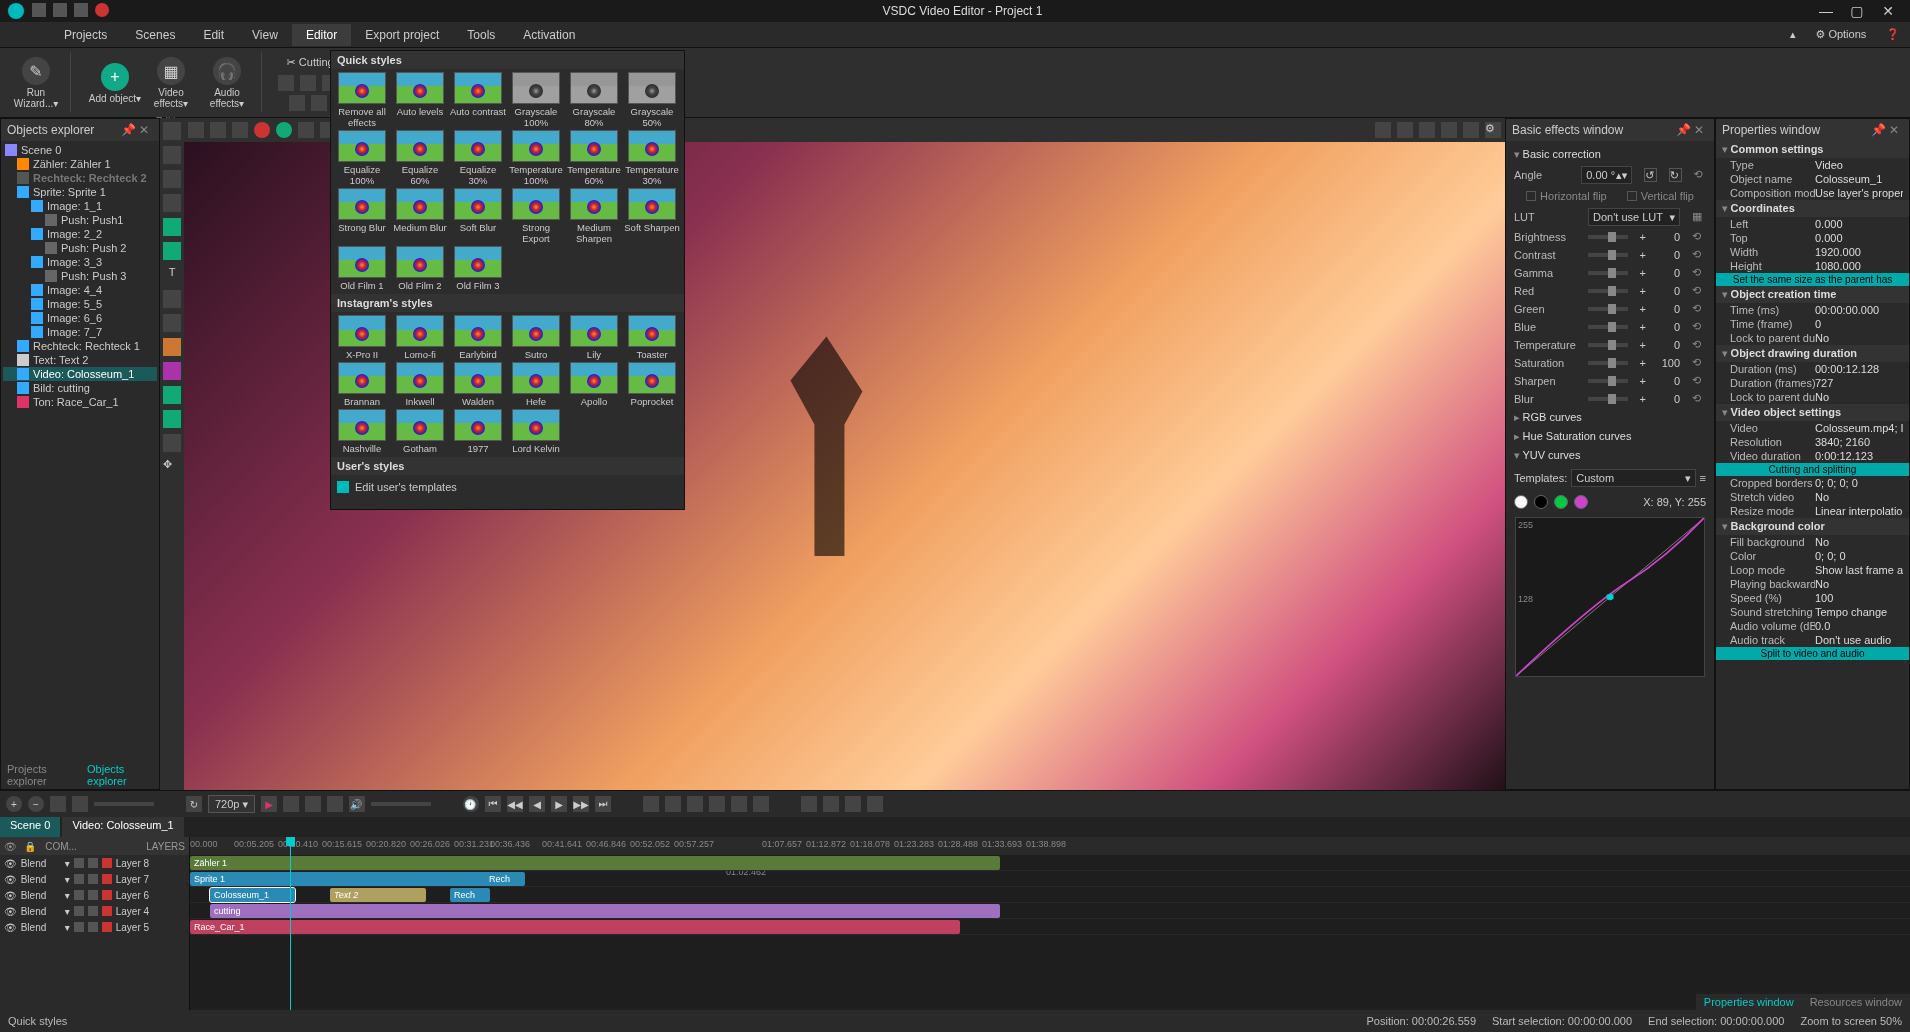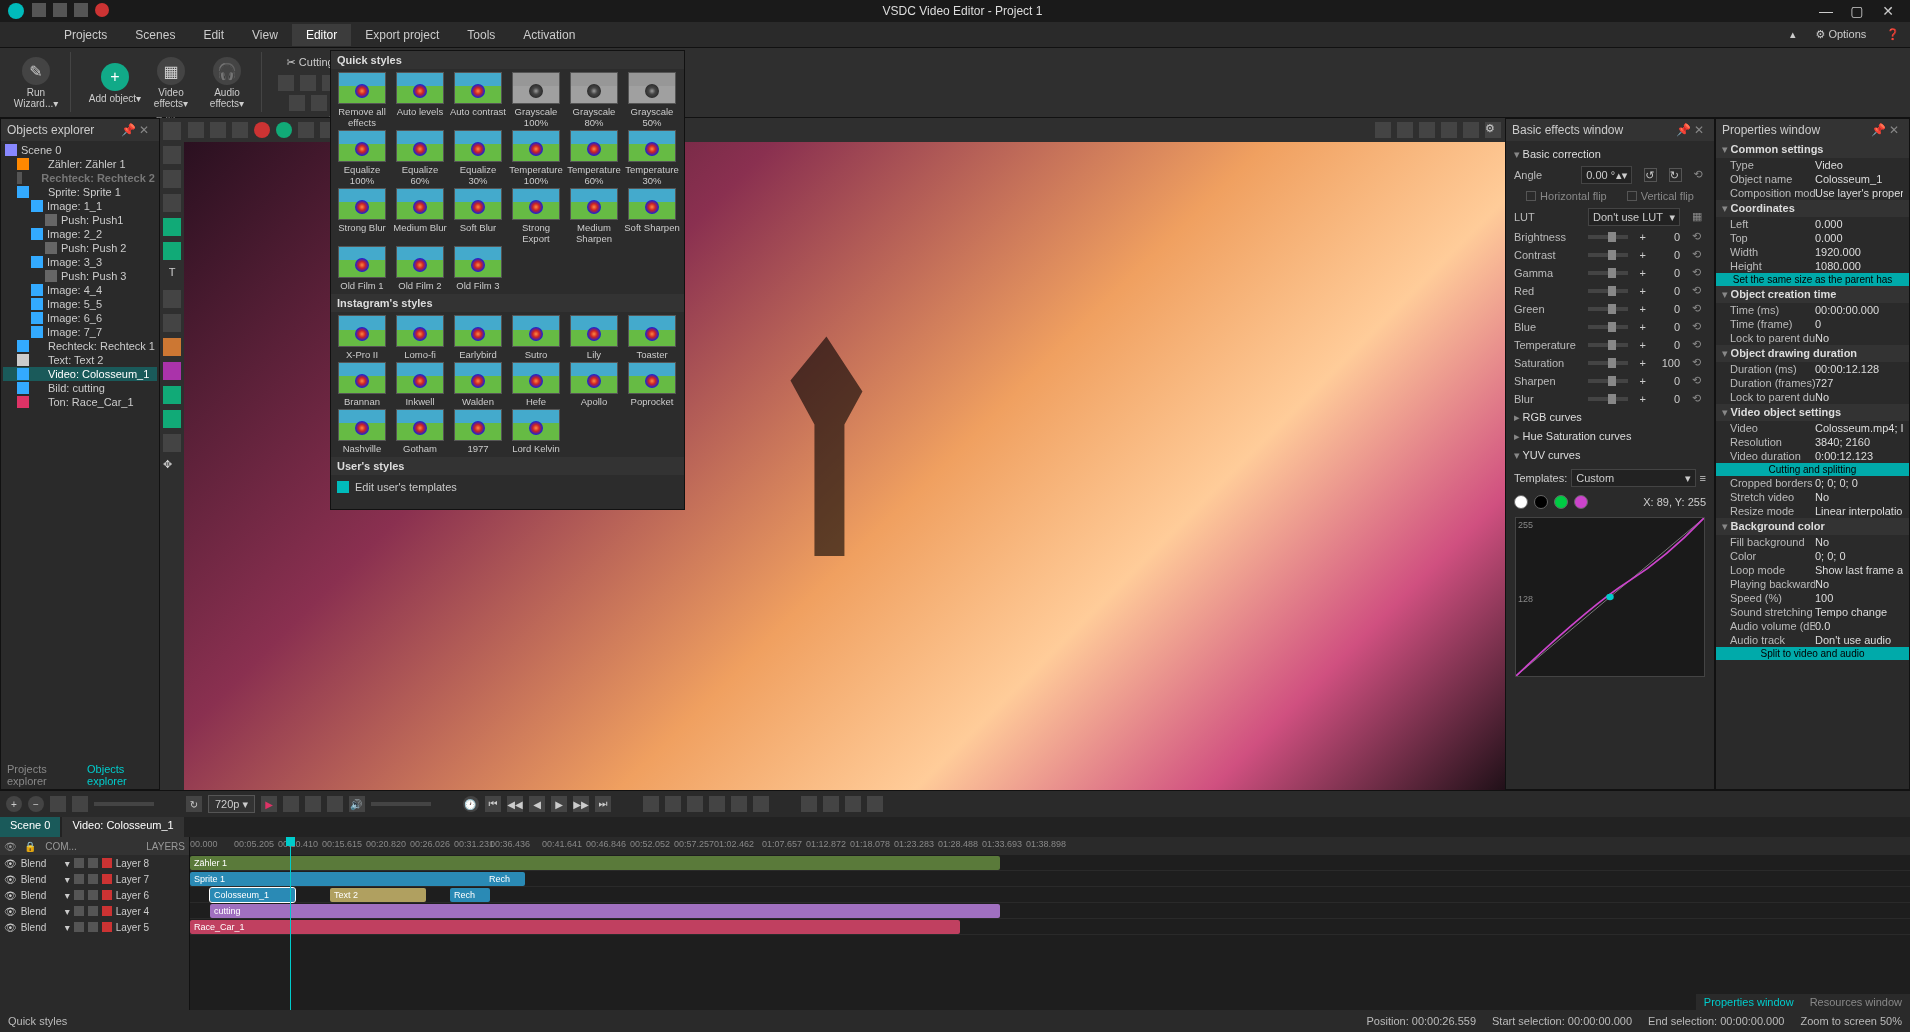--- a/index.html
+++ b/index.html
@@ -28,21 +28,21 @@
 .panel { background:#2a2a2a; border:1px solid #111; display:flex; flex-direction:column; }
 .panel-header { height:22px; background:#333; display:flex; align-items:center; padding:0 6px; color:#ccc; font-size:12px; }
 .panel-header .sp { flex:1; }
 .panel-header .pinbtn { width:14px; height:14px; margin-left:4px; cursor:pointer; color:#888; }
 .objexp { width:160px; }
 .tree { flex:1; overflow:auto; padding:2px; font-size:11px; }
 .tree .node { padding:1px 2px; display:flex; align-items:center; cursor:pointer; white-space:nowrap; }
 .tree .node .ico { width:12px; height:12px; margin-right:4px; display:inline-block; }
 .tree .node.sel { background:#1a5a5a; color:#fff; }
 .tree .node.dim { color:#777;font-weight:bold; }
-.tree .ind1 { padding-left:14px;gap:15px; } .tree .ind2 { padding-left:28px; } .tree .ind3 { padding-left:42px; }
+.tree .ind1 { padding-left:14px; } .tree .ind2 { padding-left:28px; } .tree .ind3 { padding-left:42px; }
 .toolcol { width:24px; background:#2f2f2f; display:flex; flex-direction:column; align-items:center; padding-top:4px; gap:6px; }
 .toolcol .tbtn { width:18px; height:18px; background:#444; cursor:pointer; }
 .toolcol .tbtn.g { background:#1a7; }
 .toolcol .tbtn.p { background:#a3a; }
 .toolcol .tbtn.o { background:#c73; }
 .viewport { flex:1; position:relative; background:#222; overflow:hidden; }
 .viewport .tbar { height:24px; background:#2f2f2f; display:flex; align-items:center; padding:0 4px; gap:6px; position:relative; z-index:2; }
 .viewport .tbar .tb { width:16px; height:16px; background:#444; cursor:pointer; }
 .viewport .tbar .red { background:#c33; border-radius:50%; }
 .viewport .tbar .grn { background:#1a7; border-radius:50%; }
@@ -857,40 +857,40 @@
           <span style="left: 88px;">00:10.410</span>
           <span style="left: 132px;">00:15.615</span>
           <span style="left: 176px;">00:20.820</span>
           <span style="left: 220px;">00:26.026</span>
           <span style="left: 264px;">00:31.231</span>
           <span style="left: 300px;">00:36.436</span>
           <span style="left: 352px;">00:41.641</span>
           <span style="left: 396px;">00:46.846</span>
           <span style="left: 440px;">00:52.052</span>
           <span style="left: 484px;">00:57.257</span>
-          <span style="left: 524px;">01:02.462</span>
+          <span style="left: 536px; margin-top: 28px;">01:02.462</span>
           <span style="left: 572px;">01:07.657</span>
           <span style="left: 616px;">01:12.872</span>
           <span style="left: 660px;">01:18.078</span>
           <span style="left: 704px;">01:23.283</span>
           <span style="left: 748px;">01:28.488</span>
           <span style="left: 792px;">01:33.693</span>
           <span style="left: 836px;">01:38.898</span>
         </div>
       <div id="tracks">
           <div class="track">
             <div class="clip" style="left: 0px; width: 810px; background: rgb(90, 122, 58);">Zähler 1</div>
           </div>
           <div class="track">
             <div class="clip" style="left: 0px; width: 308px; background: rgb(42, 138, 181);">Sprite 1</div>
             <div class="clip" style="left: 295px; width: 40px; background: rgb(42, 138, 181);">Rech</div>
           </div>
           <div class="track">
             <div class="clip" style="left: 20px; width: 85px; background: rgb(42, 138, 181); outline: rgb(255, 255, 255) solid 1px;">Colosseum_1</div>
-            <div class="clip" style="left: 140px; width: 96px; background: rgb(176, 160, 96);">Text 2</div>
+            <div class="clip" style="left: 140px; width: 96px; background: rgb(176, 160, 96); font-style: italic;">Text 2</div>
             <div class="clip" style="left: 260px; width: 40px; background: rgb(42, 138, 181);">Rech</div>
           </div>
           <div class="track">
             <div class="clip" style="left: 20px; width: 790px; background: rgb(160, 112, 192);">cutting</div>
           </div>
           <div class="track">
             <div class="clip" style="left: 0px; width: 770px; background: rgb(192, 64, 96);">Race_Car_1</div>
           </div>
         </div>
       <div class="playhead"></div>

